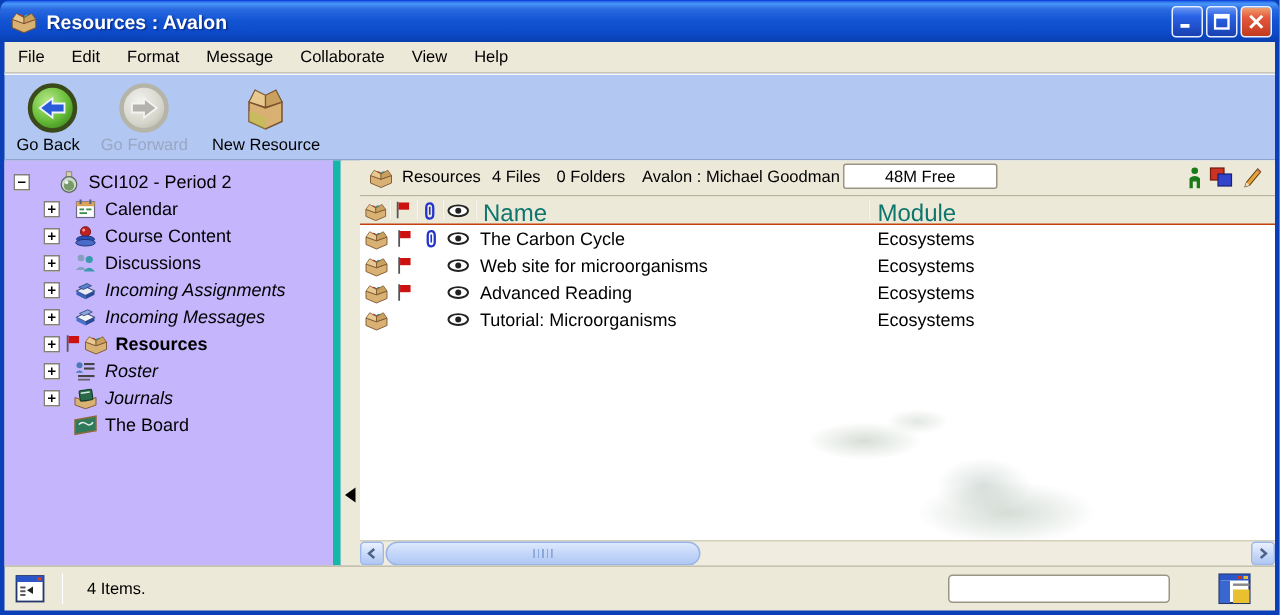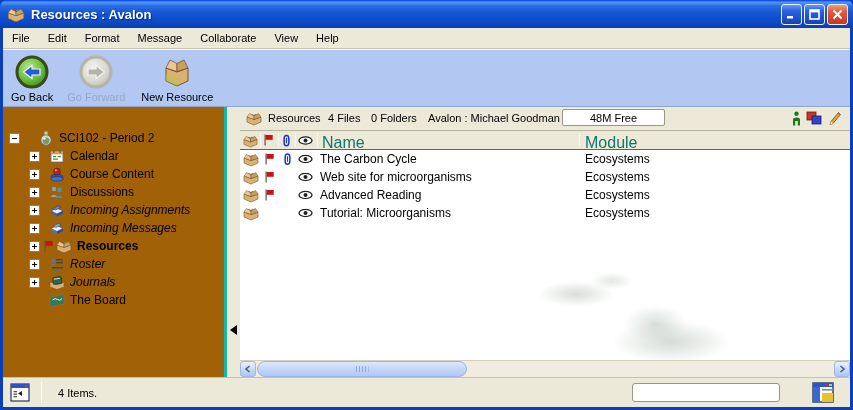--- a/index.html
+++ b/index.html
@@ -23,26 +23,26 @@
     display: flex; align-items: center; font-size: 11px; color: #000; border-bottom: 1px solid #c8c4b0; }
   .menu-item { padding: 3px 9px; cursor: default; }
 
   
   .toolbar { position: absolute; top: 49px; left: 3px; right: 3px; height: 58px; background: #b2c8f2;
     border-top: 1px solid #f4f6fc; border-bottom: 1px solid #8fa5cc; display: flex; align-items: flex-start; }
   .tbtn { display: flex; flex-direction: column; align-items: center; margin-top: 4px; }
   .tbtn .ticon34 { width: 36px; height: 36px; }
   .tbtn .tlabel { font-size: 11px; color: #000; margin-top: 1px; }
   .tbtn.disabled .tlabel { color: #98a6c2; }
-  .tbtn.b1 { margin-left: 8px; } .tbtn.b2 { margin-left: 14px; justify-content: space-between; } .tbtn.b3 { margin-left: 16px; }
+  .tbtn.b1 { margin-left: 8px; align-items: flex-end; } .tbtn.b2 { margin-left: 14px; justify-content: space-between; } .tbtn.b3 { margin-left: 16px; }
 
   
   .main { position: absolute; top: 107px; left: 3px; right: 3px; bottom: 33px; background: #ece9d8; }
-  .tree { position: absolute; left: 0; top: 0; width: 224px; height: 100%; background: #a16207;
-    border-right: 3px solid #14b8a6; padding-top: 22px; overflow: hidden; }
+  .tree { position: absolute; left: 0; top: 0; width: 224px; height: 100%; background: #c4b5fd;
+    border-right: 5px solid #14b8a6; padding-top: 5px; overflow: hidden; }
   .divider { position: absolute; left: 225px; width: 12px; top: 0; bottom: 0; background: #ece9d8; }
   .split-arrow { position: absolute; left: 2px; top: 218px; width: 0; height: 0;
     border-top: 5px solid transparent; border-bottom: 5px solid transparent; border-right: 7px solid #000; }
   .panel { position: absolute; left: 237px; right: 0; top: 0; bottom: 0; background: #fff; }
 
   
   .trow { height: 18px; display: flex; align-items: center; font-size: 12px; color: #000; white-space: nowrap; }
   .expander { position: relative; width: 11px; height: 11px; background: #fff; border: 1px solid #848078; flex: none; }
   .expander::before { content: ""; position: absolute; left: 2px; right: 2px; top: 4px; height: 1px; background: #000; }
   .expander.plus::after { content: ""; position: absolute; top: 2px; bottom: 2px; left: 4px; width: 1px; background: #000; }

